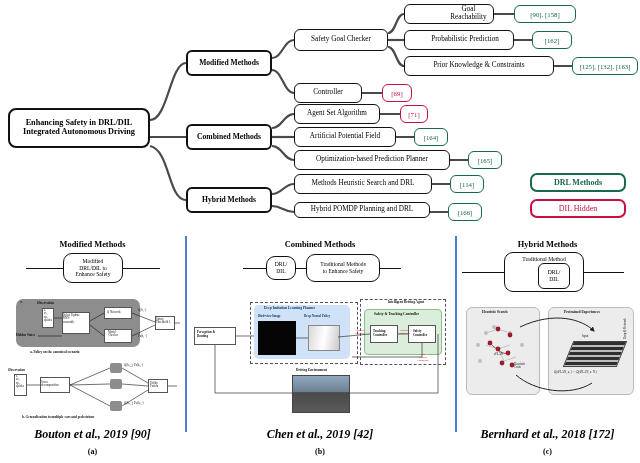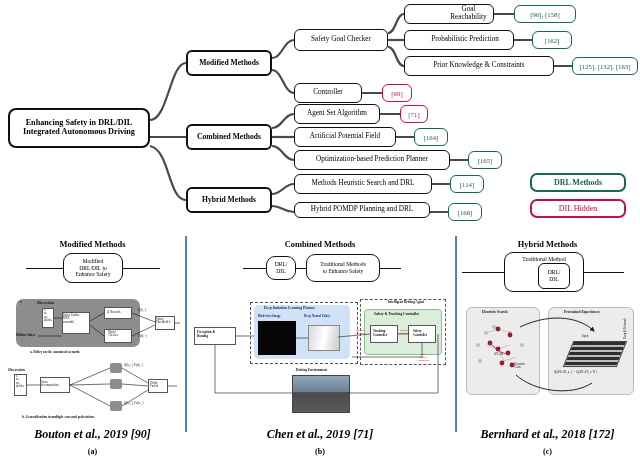--- a/index.html
+++ b/index.html
@@ -307,21 +307,21 @@
       <line x1="104" y1="41" x2="116" y2="41"></line>
       <line x1="146" y1="40" x2="178" y2="37"></line>
       <line x1="206" y1="37" x2="216" y2="37"></line>
       <path d="M230 46 L230 60 L160 60"></path>
       <path d="M23 48 L23 96 L100 96"></path>
       <path d="M156 96 L246 96 L246 37"></path>
     </g>
   </svg>
 </div>
 
-<div class="caption" style="left:185px;top:427px;width:270px;">Chen et al., 2019 [71]</div>
+<div class="caption" style="left:185px;top:427px;width:270px;">Chen et al., 2019 [42]</div>
 <div class="subcap" style="left:185px;top:447px;width:270px;">(b)</div>
 
 <div class="panel-title" style="left:455px;top:240px;width:185px;">Hybrid Methods</div>
 
 <div class="wire" style="left:462px;top:272px;width:44px;"></div>
 <div class="wire" style="left:582px;top:272px;width:42px;"></div>
 <div class="sbox" style="left:504px;top:252px;width:80px;height:40px;align-items:flex-start;
             padding-top:3px;">
   <span style="white-space:pre-line;">Traditional Method</span>
 </div>

